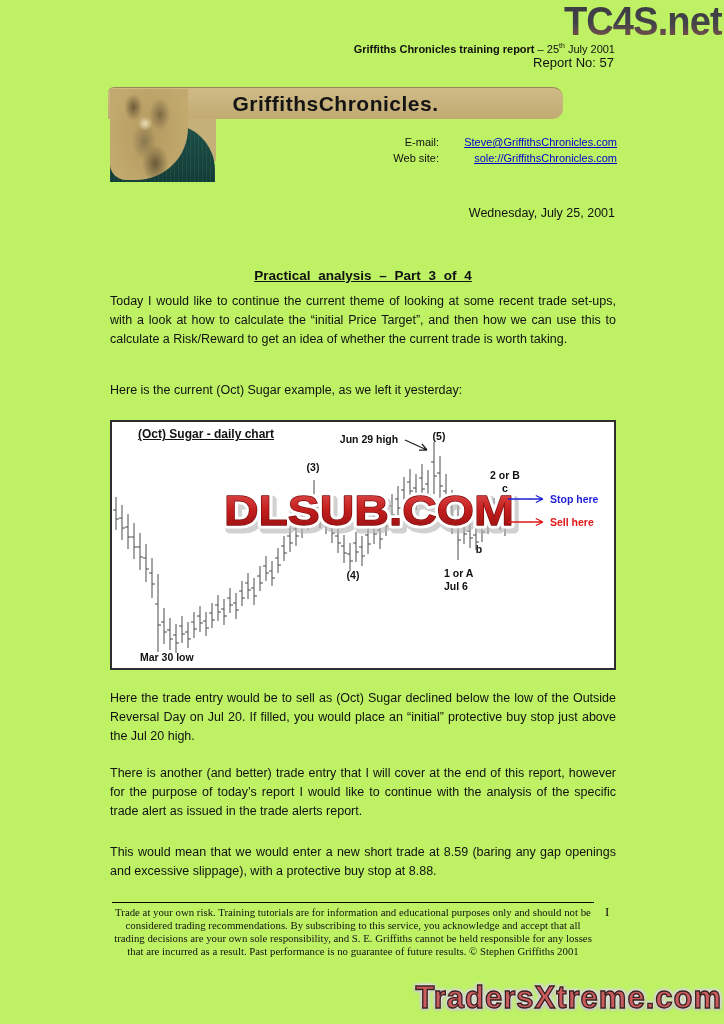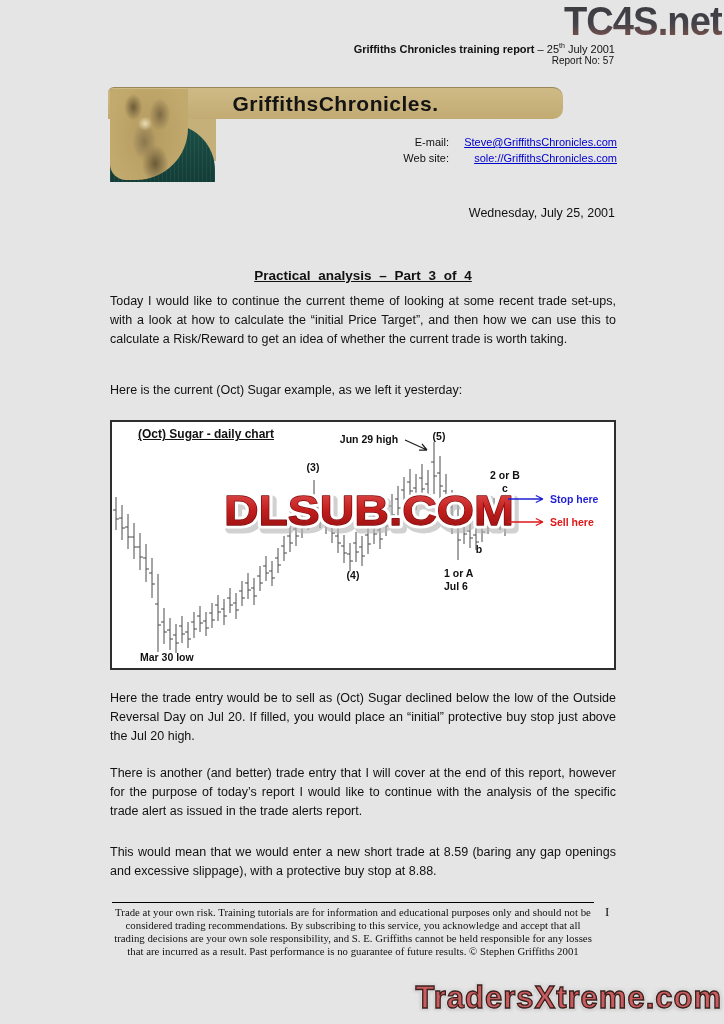--- a/index.html
+++ b/index.html
@@ -1,28 +1,28 @@
 <!DOCTYPE html>
 <html><head>
 <meta charset="utf-8">
 <style>
   html,body{margin:0;padding:0;background:#fff;}
-  .page{position:relative;width:724px;height:1024px;background:#e5e5e5;overflow:hidden;
+  .page{position:relative;width:724px;height:1024px;background:#bef264;overflow:hidden;
         font-family:"Liberation Sans",sans-serif;color:#111;}
 
   
   .tc4s{position:absolute;top:-2px;right:2px;font-size:41px;font-weight:bold;letter-spacing:-1px;
         transform:scaleX(.93);transform-origin:right top;
         background:linear-gradient(180deg,#39393d 0%,#45434a 55%,#74504a 82%,#8a5a50 100%);
         -webkit-background-clip:text;background-clip:text;color:transparent;}
 
   .hdr-title{position:absolute;top:42px;right:109px;font-size:11px;white-space:nowrap;}
   .hdr-title .b{font-weight:bold;}
   .hdr-title sup{font-size:7px;}
-  .hdr-no{position:absolute;top:55px;right:110px;font-size:10px;text-align:right;}
+  .hdr-no{position:absolute;top:55px;right:110px;font-size:13px;text-align:right;}
 
   
   .banner{position:absolute;left:108px;top:87px;width:509px;height:96px;}
   .band{position:absolute;left:0;top:0;width:455px;height:31px;z-index:4;
         background:linear-gradient(180deg,#cfba86,#c2ab73);
         border-top:1px solid #97875a;border-radius:6px 10px 10px 0;
         display:flex;align-items:center;justify-content:center;}
   .brand{font-size:21px;font-weight:bold;color:#141414;letter-spacing:.5px;}
   .hook{position:absolute;left:58px;top:28px;width:50px;height:46px;background:#c6b07a;z-index:1;}
   .teal{position:absolute;left:2px;top:37px;width:105px;height:58px;z-index:2;
@@ -34,21 +34,21 @@
          background-color:#c2a96d;
          background-image:
            radial-gradient(ellipse 13px 19px at 30% 20%,#6e5c39 0%,rgba(110,92,57,0) 70%),
            radial-gradient(ellipse 15px 23px at 64% 28%,#7d6b45 0%,rgba(125,107,69,0) 70%),
            radial-gradient(ellipse 9px 9px at 45% 38%,#e9dcb5 0%,rgba(233,220,181,0) 80%),
            radial-gradient(ellipse 17px 26px at 44% 58%,#8a7850 0%,rgba(138,120,80,0) 70%),
            radial-gradient(ellipse 19px 27px at 58% 82%,#6a5a38 0%,rgba(106,90,56,0) 70%),
            radial-gradient(ellipse 40px 62px at 50% 50%,#b49a60,#c2a96d);}
 
   .contact{position:absolute;top:134px;right:107px;font-size:11px;line-height:16px;}
-  .crow{display:grid;grid-template-columns:auto 168px;column-gap:0;}
+  .crow{display:grid;grid-template-columns:auto 168px;column-gap:10px;}
   .crow .lbl{text-align:right;}
   .crow a{text-align:right;color:#0000cc;text-decoration:underline;cursor:pointer;}
 
   .tagline{position:absolute;top:176px;right:105px;font-size:10.5px;}
   .dateline{position:absolute;top:206px;right:109px;font-size:12.5px;}
   .heading{position:absolute;left:110px;top:268px;width:506px;text-align:center;
            font-size:13.5px;font-weight:bold;word-spacing:4px;}
   .heading span{text-decoration:underline;}
 
   .para{position:absolute;left:110px;width:506px;margin:0;font-size:12.5px;line-height:19px;

